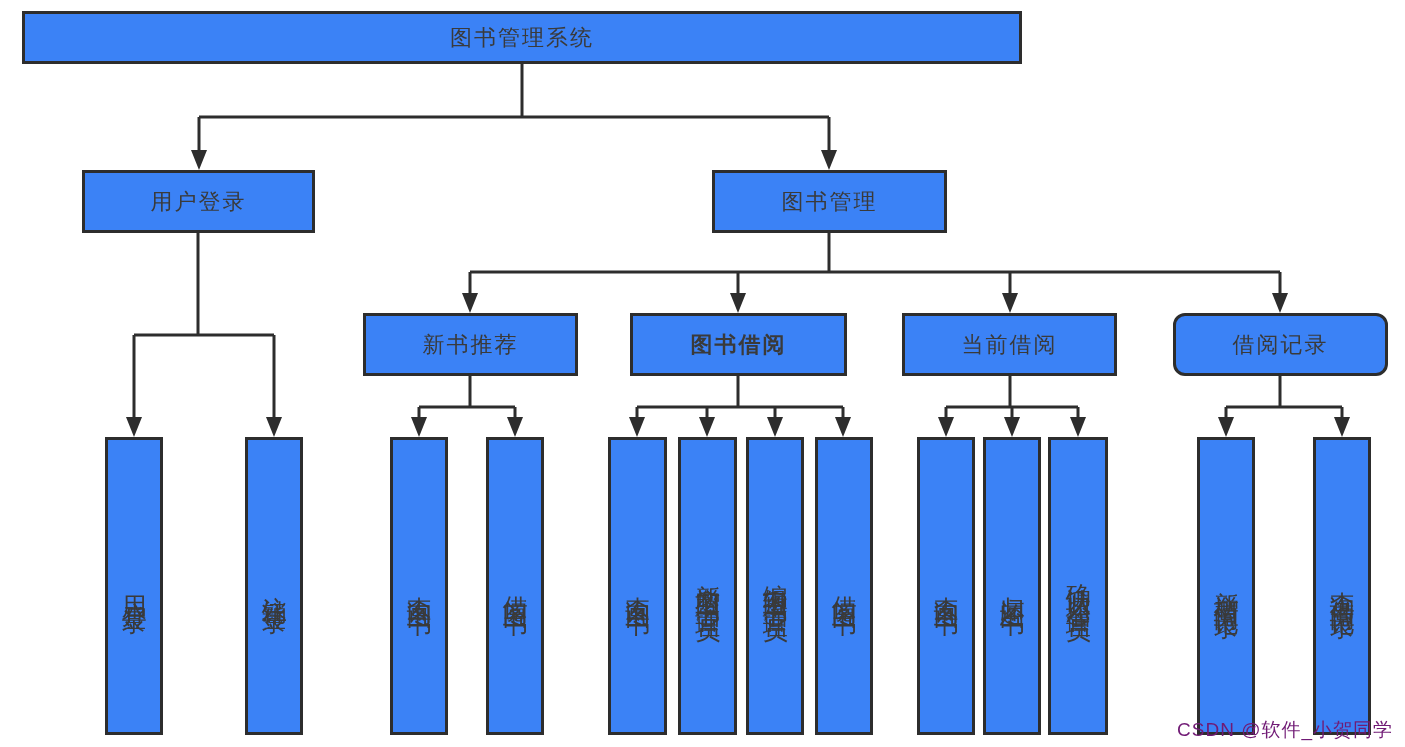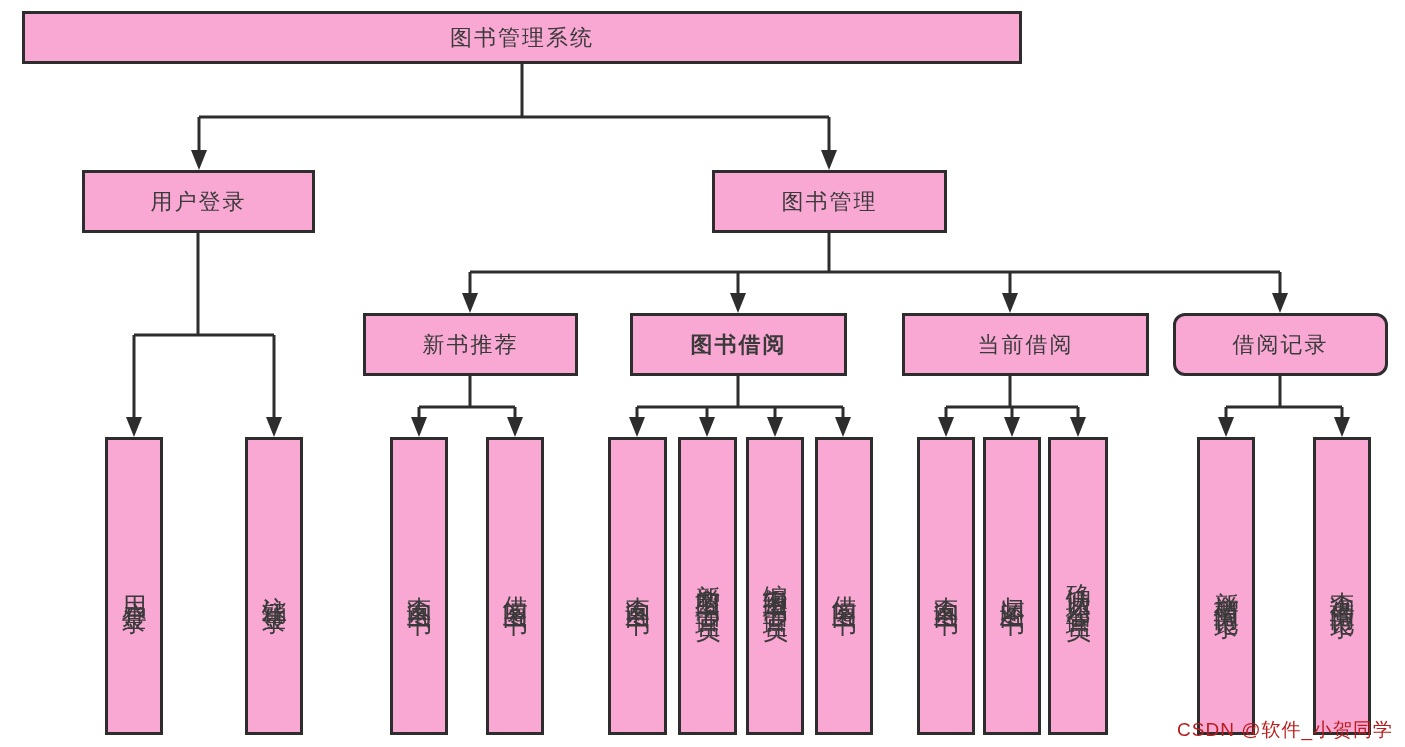--- a/index.html
+++ b/index.html
@@ -4,34 +4,34 @@
 <style>
   html,body{margin:0;padding:0;background:#ffffff;}
   body{
     width:1405px;height:747px;overflow:hidden;
     font-family:"Liberation Sans","DejaVu Sans",sans-serif;
   }
   .canvas{position:relative;width:1405px;height:747px;background:#ffffff;}
   .canvas > svg{position:absolute;left:0;top:0;z-index:1;}
   .node{
     position:absolute;box-sizing:border-box;z-index:2;
-    background:#f9a8d4;border:3px solid #2d2d2d;
+    background:#3b82f6;border:3px solid #2d2d2d;
     display:flex;align-items:center;justify-content:center;
     color:#3a3a3a;
   }
   .node.h span{
     font-size:22px;letter-spacing:2px;white-space:nowrap;
   }
   .node.v span{
     writing-mode:vertical-rl;text-orientation:mixed;
     font-size:25px;letter-spacing:5px;line-height:1.1;white-space:nowrap;
   }
   .watermark{
     position:absolute;right:12px;bottom:4px;z-index:3;
-    font-size:19px;color:#b91c1c;letter-spacing:1px;white-space:nowrap;
+    font-size:19px;color:#701a75;letter-spacing:1px;white-space:nowrap;
   }
 </style>
 </head>
 <body>
 
 <div class="canvas">
   <svg width="1405" height="747" viewBox="0 0 1405 747">
       <line x1="522" y1="64" x2="522" y2="117" stroke="#2d2d2d" stroke-width="3"></line>
       <line x1="199" y1="117" x2="829" y2="117" stroke="#2d2d2d" stroke-width="3"></line>
       <line x1="199" y1="117" x2="199" y2="154" stroke="#2d2d2d" stroke-width="3"></line>
@@ -94,21 +94,21 @@
     </div>
     <div class="node h" style="left: 363px; top: 313px; width: 215px; height: 63px;">
       <span>新书推荐</span>
     </div>
     <div class="node h" style="left: 712px; top: 170px; width: 235px; height: 63px;">
       <span>图书管理</span>
     </div>
     <div class="node h" style="left: 630px; top: 313px; width: 217px; height: 63px; font-weight: bold;">
       <span>图书借阅</span>
     </div>
-    <div class="node h" style="left: 902px; top: 313px; width: 247px; height: 63px;">
+    <div class="node h" style="left: 902px; top: 313px; width: 215px; height: 63px;">
       <span>当前借阅</span>
     </div>
     <div class="node h" style="left: 1173px; top: 313px; width: 215px; height: 63px; border-radius: 12px;">
       <span>借阅记录</span>
     </div>
     <div class="node v" style="left: 105px; top: 437px; width: 58px; height: 298px;">
       <span>用户登录</span>
     </div>
     <div class="node v" style="left: 245px; top: 437px; width: 58px; height: 298px;">
       <span>注销登录</span>

